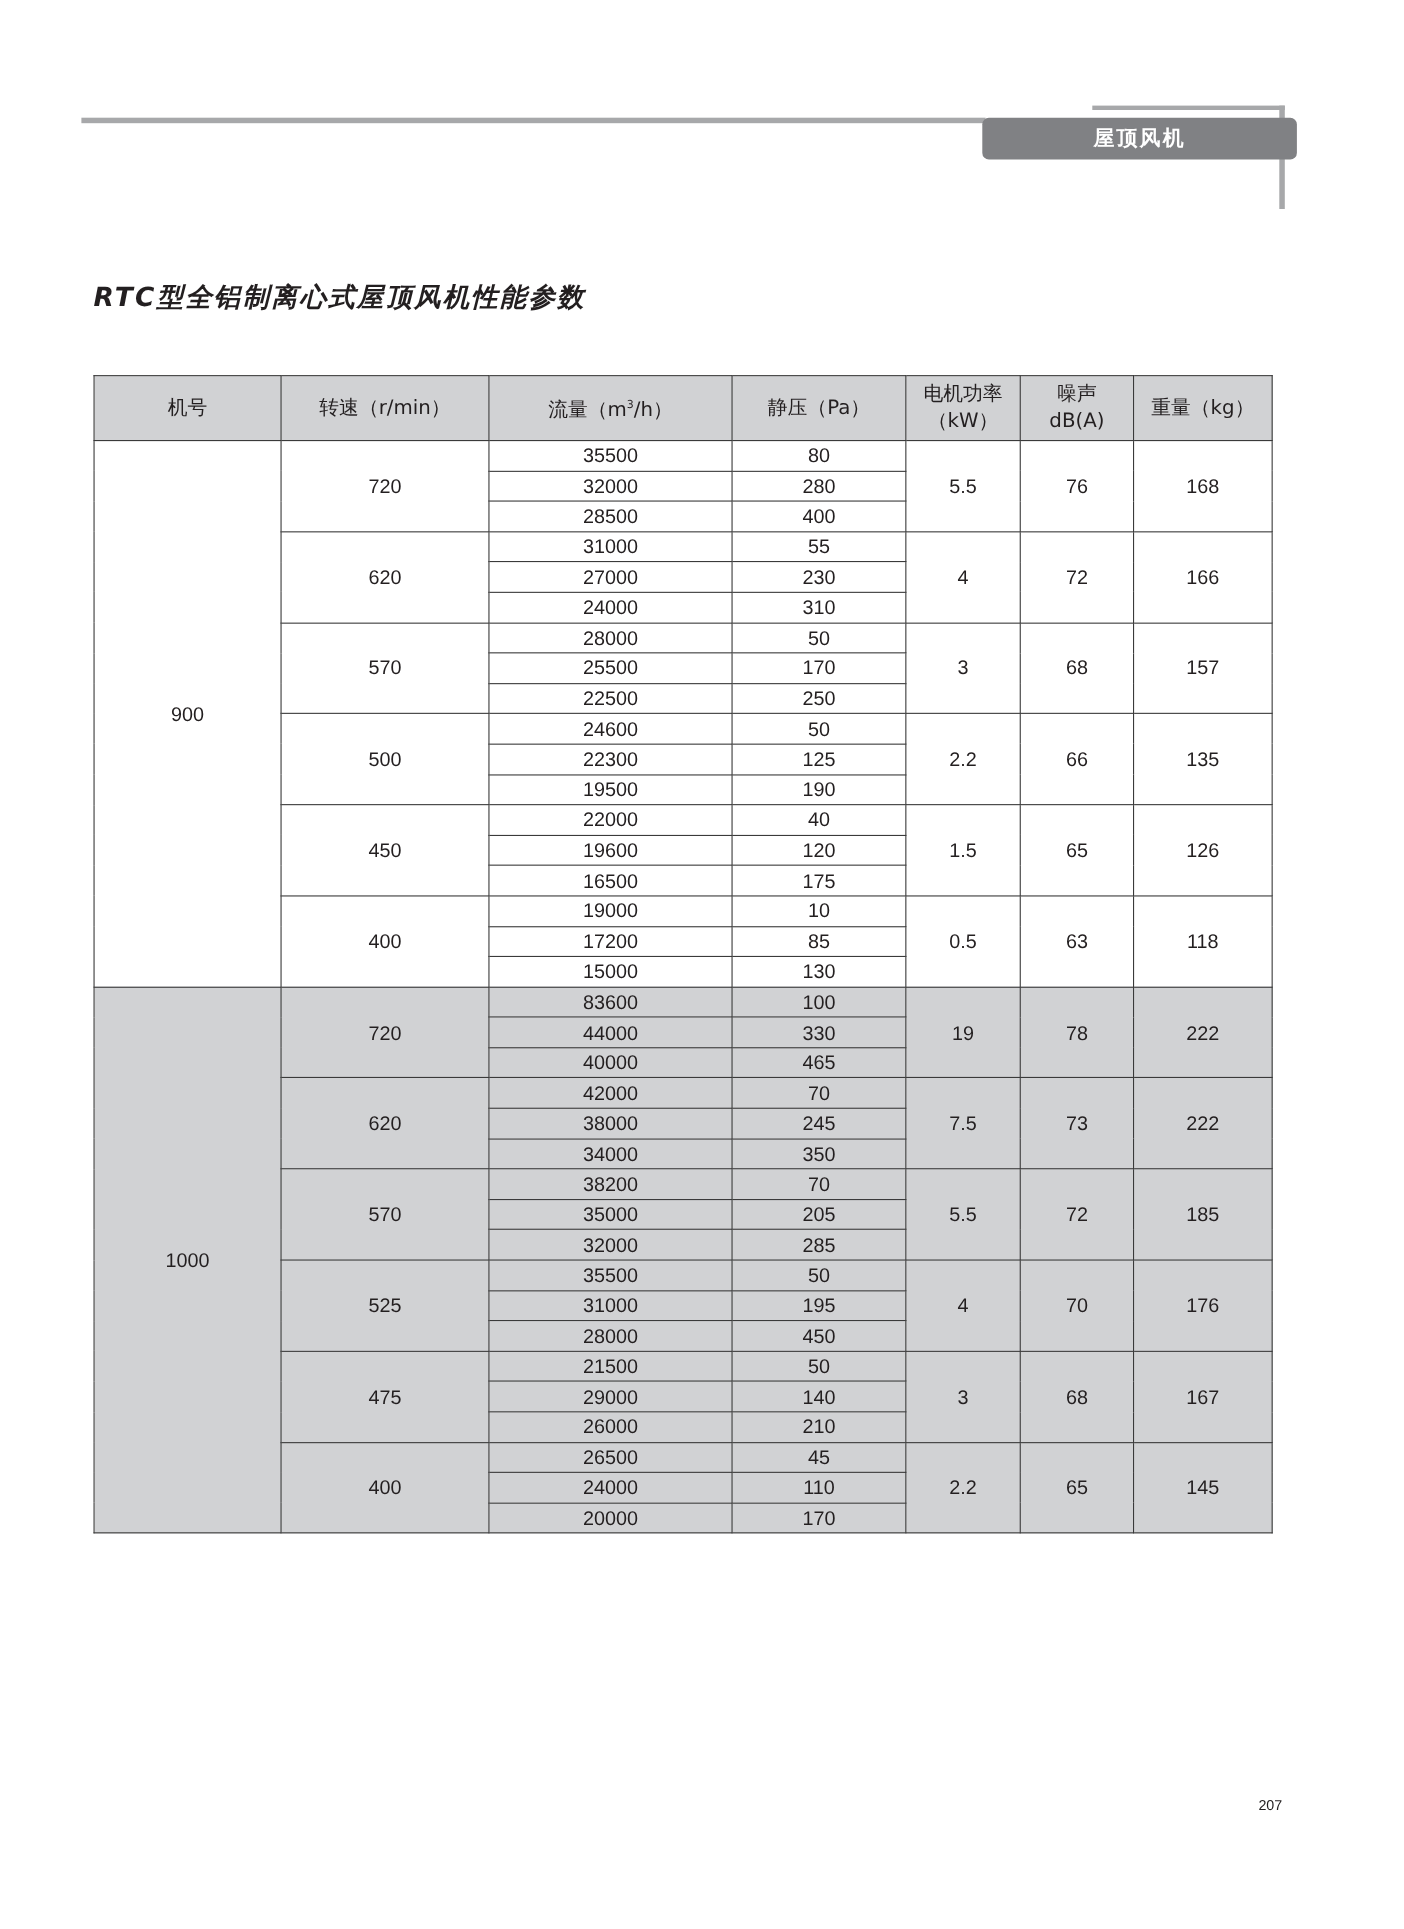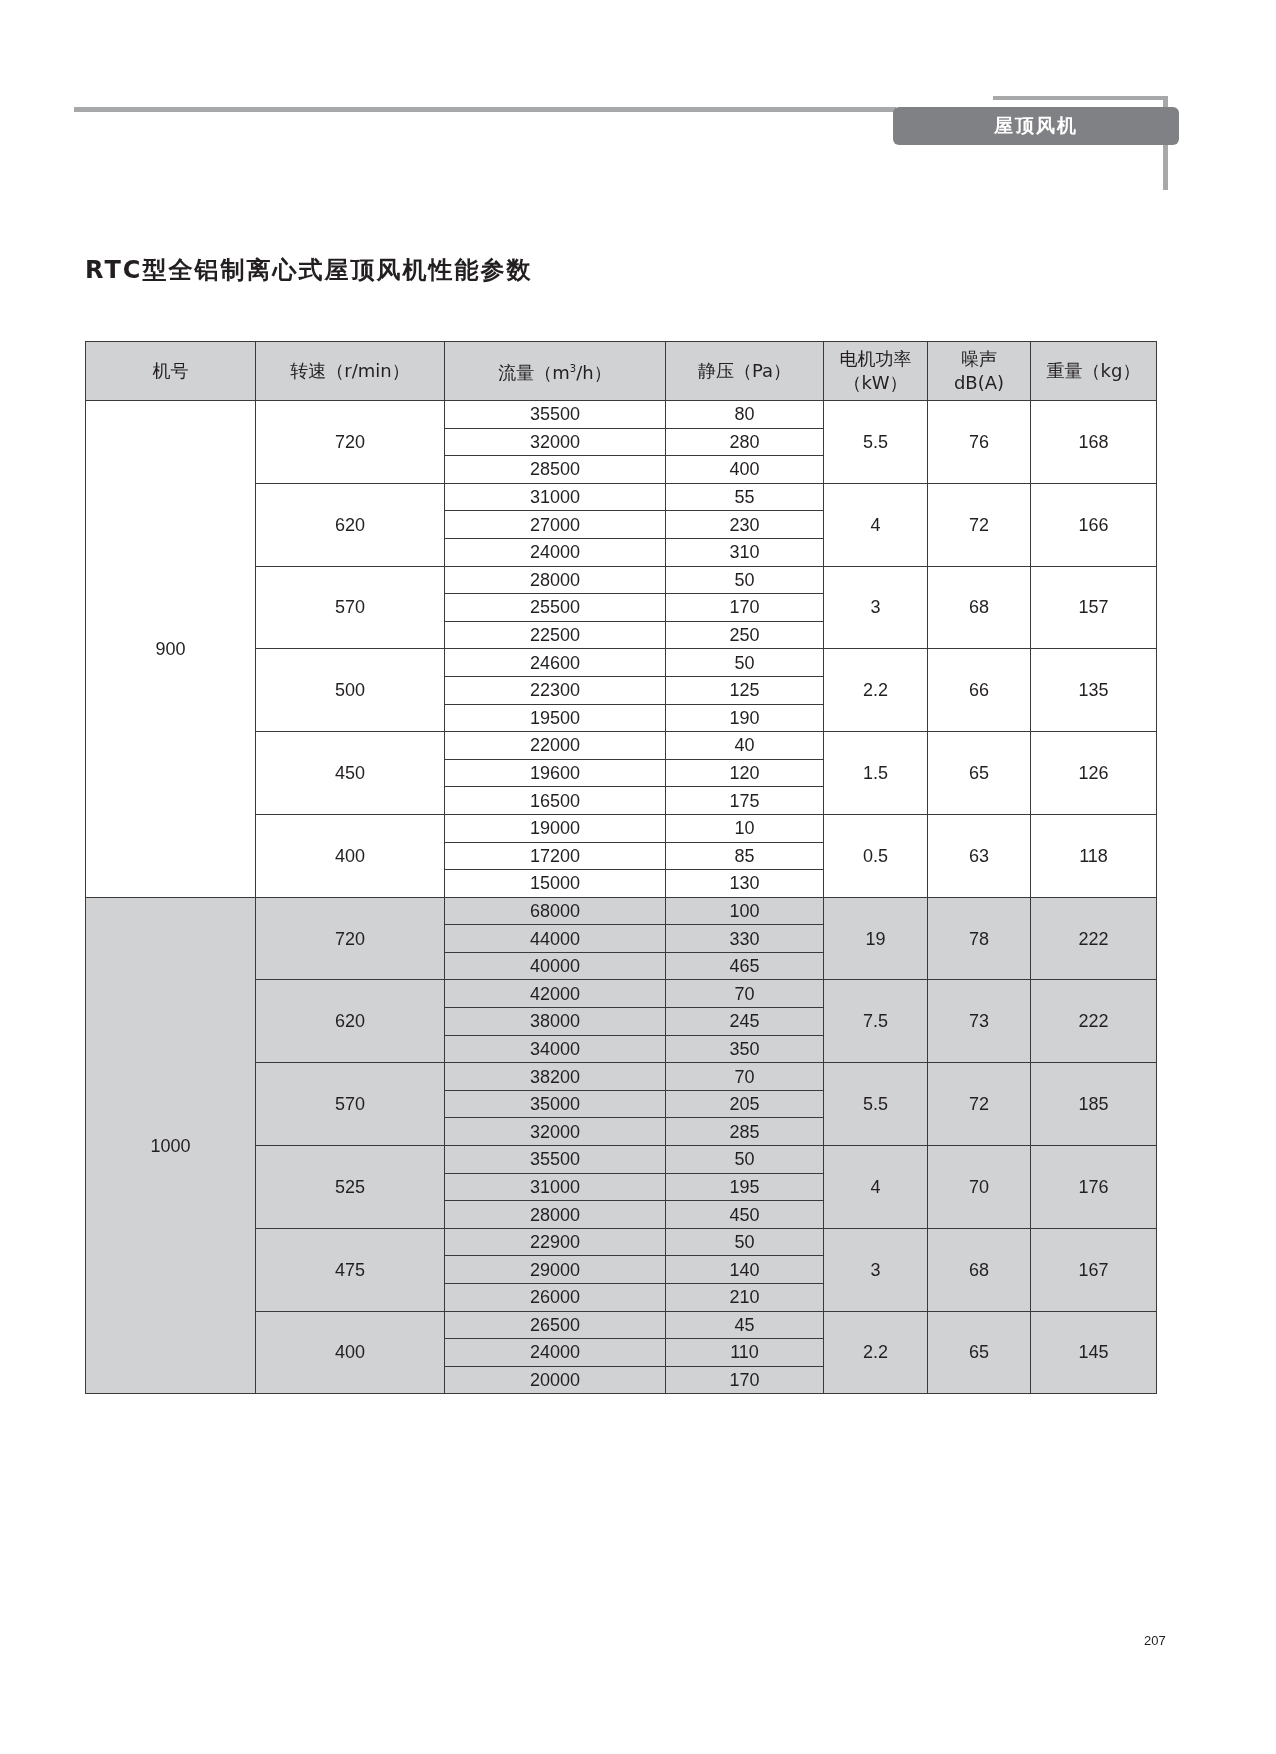--- a/index.html
+++ b/index.html
@@ -6,21 +6,21 @@
   body { width:1276px; height:1754px; position:relative; overflow:hidden;
          font-family:"Liberation Sans", "DejaVu Sans", sans-serif; color:#231f20; }
   .top-bar { position:absolute; left:74px; top:107px; width:822px; height:5px; background:#a7a8aa; }
   .top-short { position:absolute; left:993px; top:96px; width:175px; height:4px; background:#a7a8aa; }
   .top-vert { position:absolute; left:1163px; top:96px; width:5px; height:94px; background:#a7a8aa; }
   .section-tab { position:absolute; left:893px; top:107px; width:286px; height:38px; background:#808184;
                  border-radius:6px; color:#ffffff; font-weight:bold; font-size:19px;
                  display:flex; align-items:center; justify-content:center; letter-spacing:2px;
                  font-family:"DejaVu Sans", sans-serif; }
   .page-title { position:absolute; left:85px; top:254px; font-size:24px; font-weight:bold; letter-spacing:2px;
-                font-family:"DejaVu Sans", sans-serif; color:#231f20; }
+                font-family:"DejaVu Sans", sans-serif; color:#231f20;font-style:italic; }
   table.spec { position:absolute; left:85px; top:297px; border-collapse:collapse; table-layout:fixed;
                width:1071px; font-size:18px;margin-top:44px; }
   table.spec th, table.spec td { border:1.5px solid #3a3a3a; text-align:center; padding:0; }
   table.spec th { background:#d1d2d4; height:58px; font-weight:normal; font-size:18px; line-height:24px;
                   font-family:"DejaVu Sans", sans-serif; }
   table.spec td { height:26.6px; line-height:26px; }
   tr.grp-b td { background:#d1d2d4; }
   sup { font-size:10px; vertical-align:7px; }
   .page-number { position:absolute; left:1144px; top:1633px; font-size:13px; color:#231f20; }
 </style>
@@ -149,21 +149,21 @@
         <td>17200</td>
         <td>85</td>
       </tr>
       <tr class="grp-a">
         <td>15000</td>
         <td>130</td>
       </tr>
       <tr class="grp-b">
         <td rowspan="18">1000</td>
         <td rowspan="3">720</td>
-        <td>68000</td>
+        <td>83600</td>
         <td>100</td>
         <td rowspan="3">19</td>
         <td rowspan="3">78</td>
         <td rowspan="3">222</td>
       </tr>
       <tr class="grp-b">
         <td>44000</td>
         <td>330</td>
       </tr>
       <tr class="grp-b">
@@ -213,21 +213,21 @@
       <tr class="grp-b">
         <td>31000</td>
         <td>195</td>
       </tr>
       <tr class="grp-b">
         <td>28000</td>
         <td>450</td>
       </tr>
       <tr class="grp-b">
         <td rowspan="3">475</td>
-        <td>22900</td>
+        <td>21500</td>
         <td>50</td>
         <td rowspan="3">3</td>
         <td rowspan="3">68</td>
         <td rowspan="3">167</td>
       </tr>
       <tr class="grp-b">
         <td>29000</td>
         <td>140</td>
       </tr>
       <tr class="grp-b">

